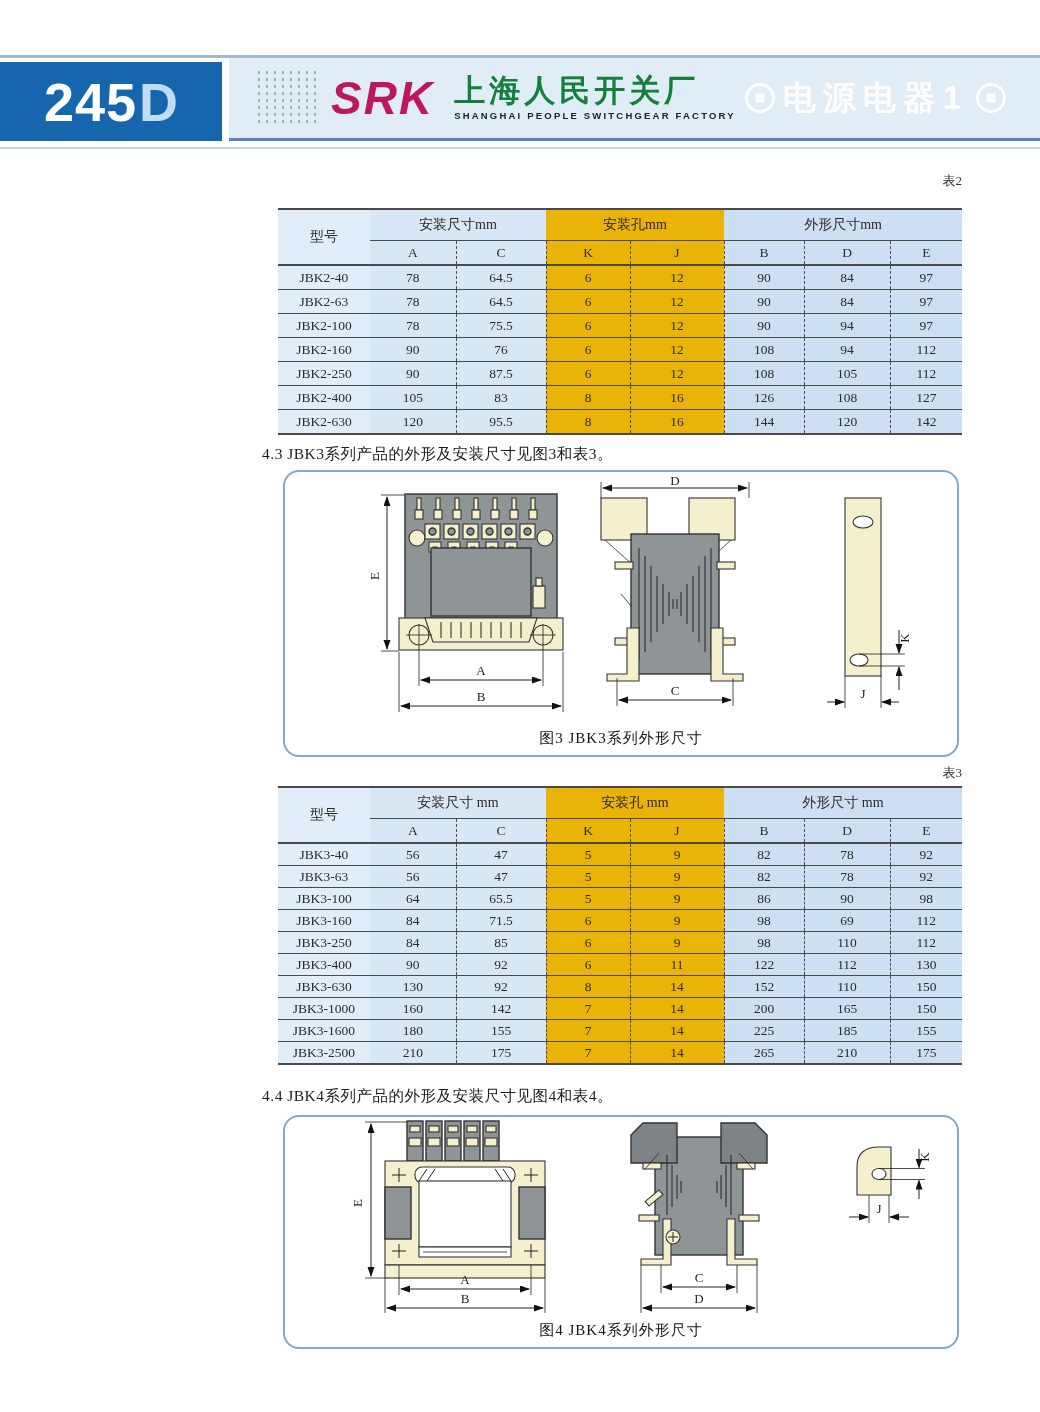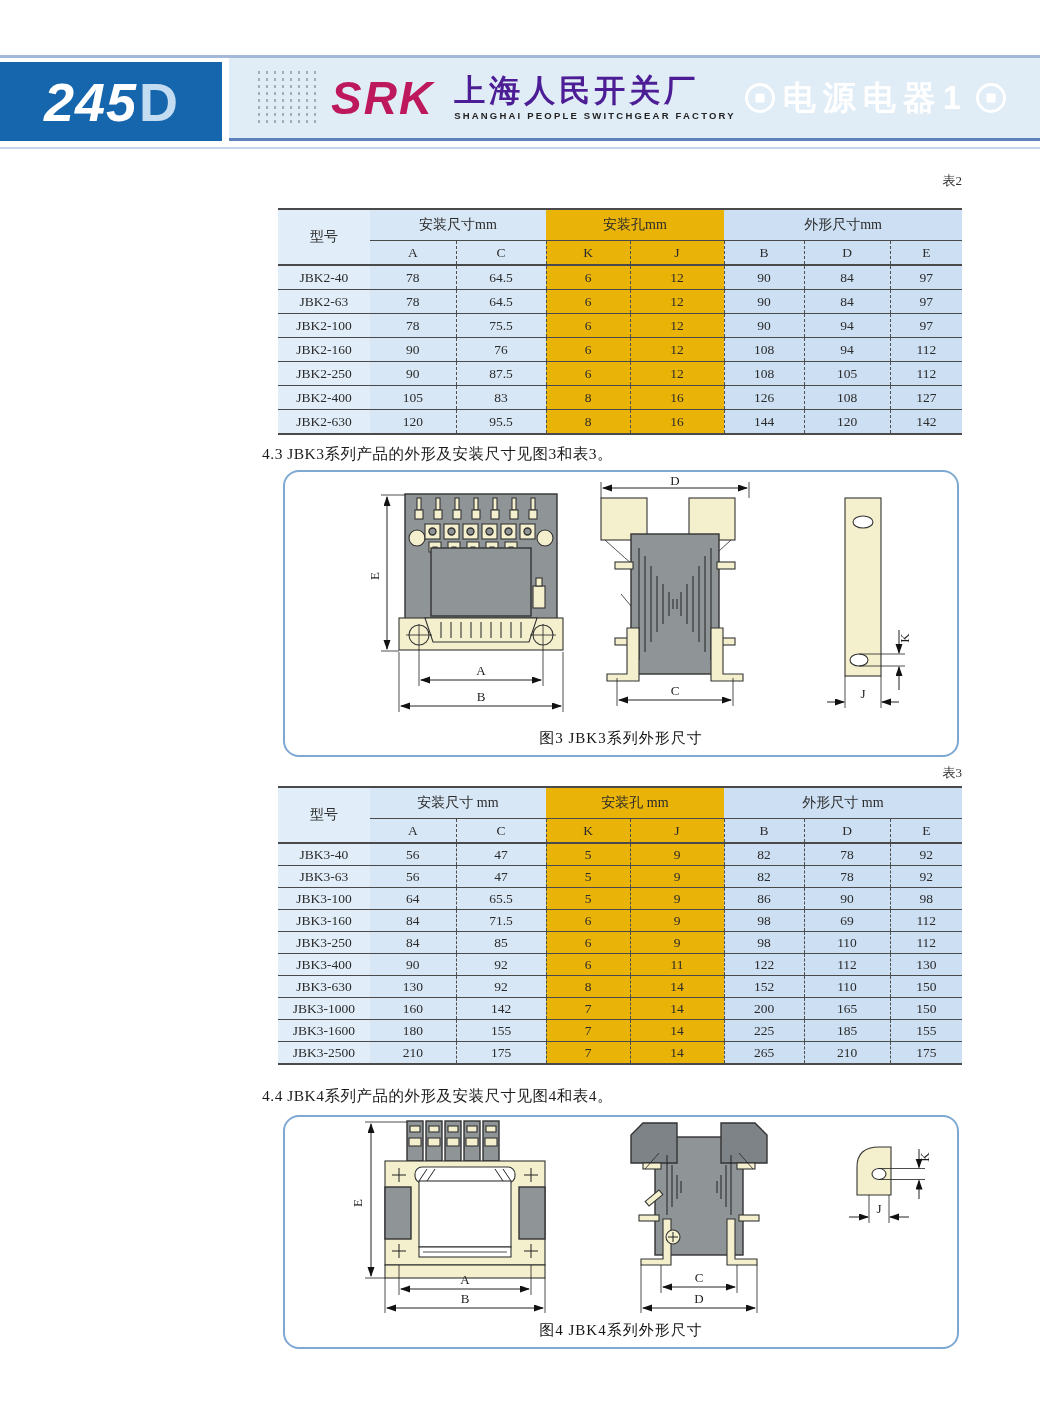--- a/index.html
+++ b/index.html
@@ -4,32 +4,32 @@
 <style>
   html,body{margin:0;padding:0;background:#ffffff;}
   #page{position:relative;width:1040px;height:1412px;background:#ffffff;overflow:hidden;
         font-family:"Liberation Serif","DejaVu Serif",serif;}
 
   
   .top-rule{position:absolute;left:0;top:55px;width:1040px;height:3px;background:#a3b8d8;}
   .badge{position:absolute;left:0;top:62px;width:222px;height:79px;background:#1566ad;
          display:flex;align-items:center;justify-content:center;
          font-family:"Liberation Sans","DejaVu Sans",sans-serif;font-weight:bold;}
-  .badge .num{color:#ffffff;font-size:54px;letter-spacing:1px;font-style:italic;}
+  .badge .num{color:#ffffff;font-size:54px;letter-spacing:1px;}
   .badge .ltr{color:#c3dcf2;font-size:54px;font-weight:600;margin-left:2px;}
   .head-panel{position:absolute;left:229px;top:58px;width:811px;height:80px;background:#e0ecf6;
               border-bottom:3px solid #5d81ba;display:flex;align-items:center;}
   .under-rule{position:absolute;left:0;top:147px;width:1040px;height:2px;background:#c4d7ea;}
   .dots{width:62px;height:58px;margin-left:26px;
         background-image:radial-gradient(#98a3ab 1.3px,rgba(0,0,0,0) 1.5px);
         background-size:8px 7px;opacity:.85;}
   .srk{font-family:"Liberation Sans","DejaVu Sans",sans-serif;font-style:italic;font-weight:800;
        font-size:46px;color:#be185d;margin-left:14px;letter-spacing:2px;}
   .factory{margin-left:20px;display:flex;flex-direction:column;line-height:1;}
-  .factory .cn{font-size:31px;font-weight:bold;color:#4c1d95;letter-spacing:4px;
+  .factory .cn{font-size:31px;font-weight:bold;color:#15803d;letter-spacing:4px;
                font-family:"Liberation Sans","DejaVu Sans",sans-serif;}
   .factory .en{font-size:9.5px;font-weight:bold;color:#222;letter-spacing:2.2px;margin-top:5px;
                font-family:"Liberation Sans","DejaVu Sans",sans-serif;}
   .category{margin-left:auto;margin-right:34px;display:flex;align-items:center;gap:8px;
             color:#ffffff;font-size:33px;font-weight:bold;letter-spacing:7px;
             font-family:"Liberation Sans","DejaVu Sans",sans-serif;}
   .cs-icon{display:inline-block;width:24px;height:24px;border:3px solid #fff;border-radius:50%;
            position:relative;flex:none;}
   .cs-icon::after{content:"";position:absolute;left:50%;top:50%;width:9px;height:9px;
            transform:translate(-50%,-50%);background:#fff;}

